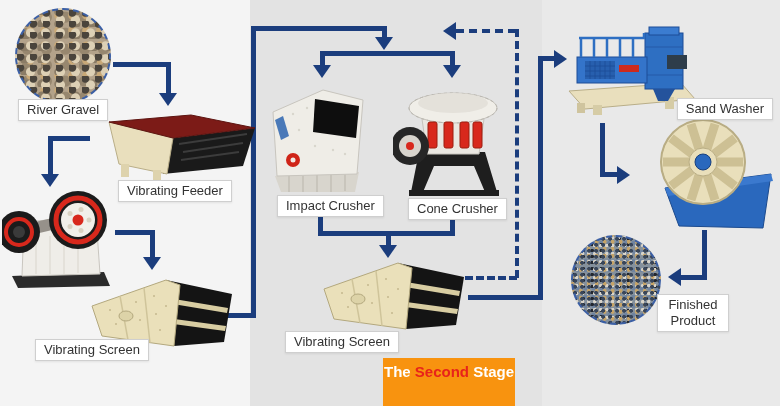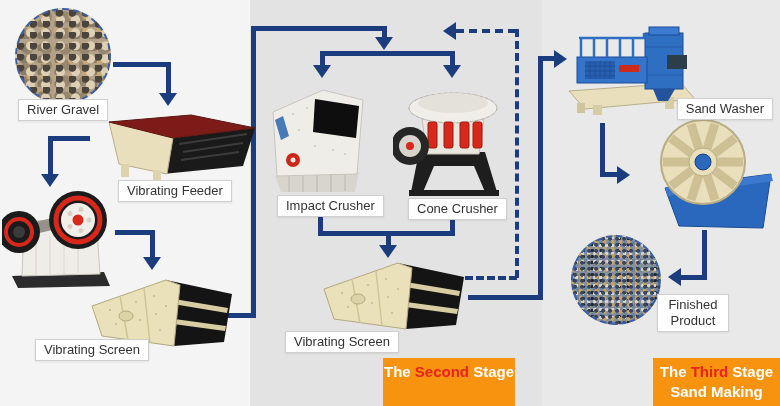--- a/index.html
+++ b/index.html
@@ -306,18 +306,14 @@
   <div class="lbl" style="left:35px;top:339px">Vibrating Screen</div>
   <div class="lbl" style="left:277px;top:195px">Impact Crusher</div>
   <div class="lbl" style="left:408px;top:198px">Cone Crusher</div>
   <div class="lbl" style="left:285px;top:331px">Vibrating Screen</div>
   <div class="lbl" style="right:7px;top:98px">Sand Washer</div>
   <div class="lbl lbl-wrap" style="left:657px;top:294px;width:54px">Finished Product</div>
 
   <div class="banner" style="left:383px;width:132px">
     <span>The </span><span class="hl">Second</span><span> Stage</span><br>
   </div>
-  <div class="banner" style="left:653px;width:127px">
-    <span>The </span><span class="hl">Third</span><span> Stage</span><br>
-    <span>Sand Making</span>
-  </div>
 
 </div>
 
 </body></html>

